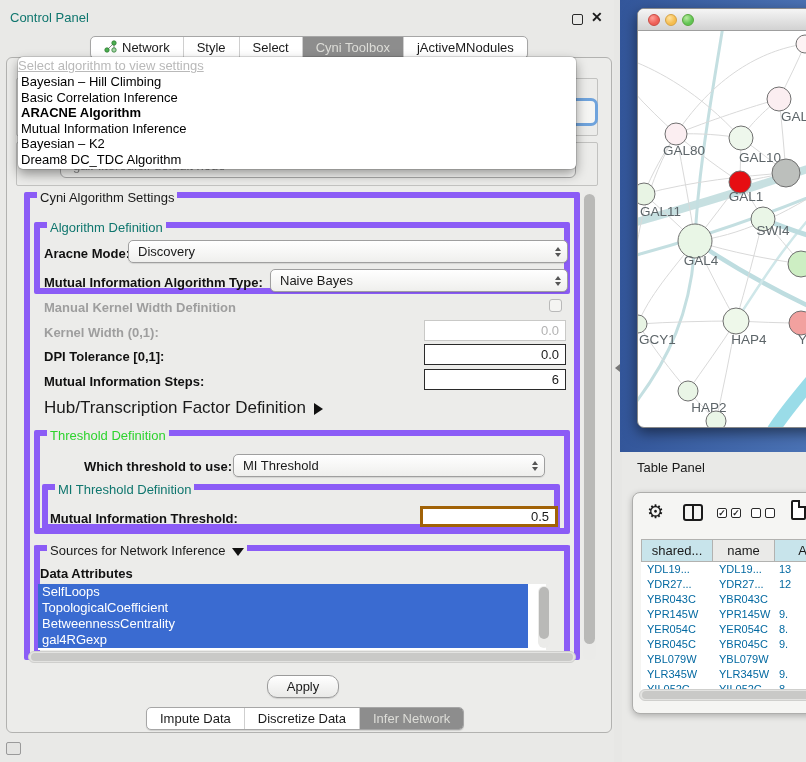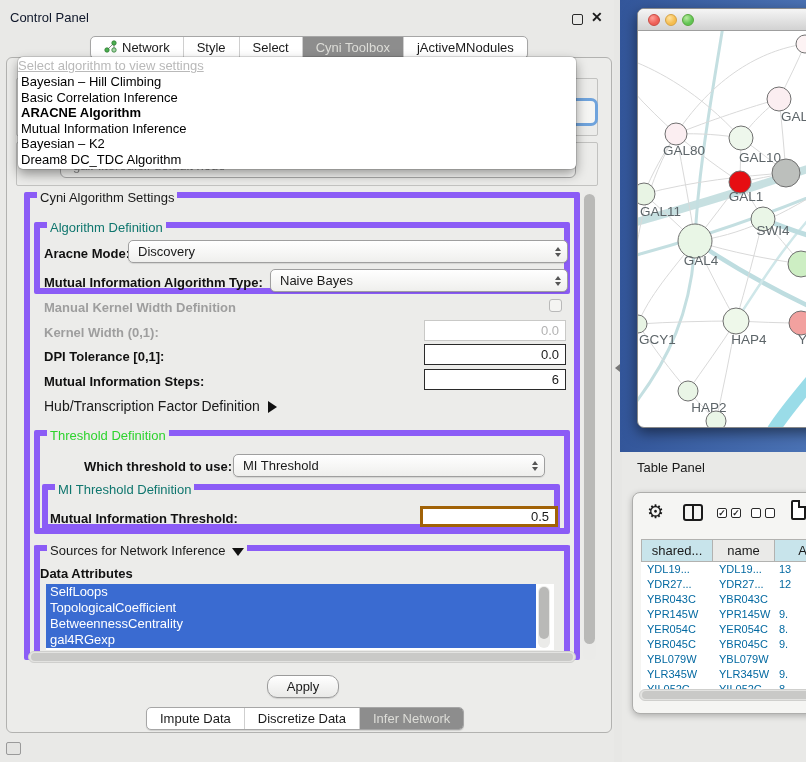--- a/index.html
+++ b/index.html
@@ -1,21 +1,21 @@
 <!DOCTYPE html>
 <html><head>
 <meta charset="utf-8">
 <style>
   * { margin:0; padding:0; box-sizing:border-box; }
   html,body { width:806px; height:762px; overflow:hidden; }
   body { background:#e9e9e7; font-family:"Liberation Sans", sans-serif; font-size:13px; color:#1a1a1a; position:relative; }
   .abs { position:absolute; }
 
   
-  #cp-title { left:10px; top:10px; font-size:13px; color:#0f172a; }
+  #cp-title { left:10px; top:10px; font-size:13px; color:#0f766e; }
   #cp-float { left:572px; top:14px; width:11px; height:11px; border:1.5px solid #2a2a2a; border-radius:2px; background:transparent; cursor:pointer; }
   #cp-close { left:591px; top:9px; font-size:14px; font-weight:bold; color:#1a1a1a; cursor:pointer; }
 
   #cp-main { left:6px; top:57px; width:606px; height:676px; background:#ececea; border:1px solid #b2b2b0; border-radius:6px; }
 
   
   .seg-bar { display:flex; background:#ffffff; border:1px solid #a6a6a6; border-radius:5px; overflow:hidden; height:23px; z-index:20; box-shadow:0 1px 1px rgba(0,0,0,.12); }
   .seg { display:flex; align-items:center; gap:5px; padding:0 13px; font-size:13px; color:#1a1a1a; border-left:1px solid #cfcfcf; cursor:pointer; white-space:nowrap; }
   .seg:first-child { border-left:none; }
   .seg.sel { background:#8d8d8d; color:#ddddd8; }
@@ -51,21 +51,21 @@
   .field { height:21px; border:3px solid #a16207; background:#fff; display:flex; align-items:center; justify-content:flex-end; padding:0 6px; font-size:13px; }
   .field.strong { border:1.5px solid #2a2a2a; }
   .field.dis { border:1px solid #c9c9c7; color:#b3b3b3; }
 
   .checkbox { width:13px; height:13px; border:1px solid #b9b9b9; border-radius:3px; background:#f4f4f2; cursor:pointer; }
 
   .tri-right { display:inline-block; width:0; height:0; border-top:6px solid transparent; border-bottom:6px solid transparent; border-left:9px solid #111; margin-left:8px; vertical-align:-2px; }
   .tri-down-big { display:inline-block; width:0; height:0; border-left:6px solid transparent; border-right:6px solid transparent; border-top:8px solid #111; margin-left:6px; vertical-align:-1px; }
 
   
-  #attr-list { left:46px; top:584px; width:508px; height:66px; background:#fff; overflow:hidden; }
+  #attr-list { left:38px; top:584px; width:508px; height:66px; background:#fff; overflow:hidden; }
   .attr-item { width:490px; height:16px; line-height:16px; background:#3a6bd1; color:#fff; font-size:13px; padding-left:4px; cursor:pointer; }
   .vtrack { background:#ebebe9; border-radius:6px; }
   .vthumb { background:#b9b9b7; border-radius:6px; position:absolute; }
   .htrack { background:#e3e3e1; border-radius:6px; border:1px solid #cfcfcd; }
   .hthumb { background:#c9c9c7; border-radius:5px; position:absolute; }
 
   #apply-btn { left:267px; top:675px; width:72px; height:23px; border:1px solid #9b9b9b; border-radius:10px; background:linear-gradient(#ffffff,#e9e9e7); font-size:13px; display:flex; align-items:center; justify-content:center; cursor:pointer; box-shadow:0 1px 1px rgba(0,0,0,.12); }
 
   #grip { left:6px; top:742px; width:15px; height:13px; border:1.5px solid #9a9a9a; border-radius:2px; background:#e4e4e2; cursor:pointer; }
 
@@ -196,21 +196,21 @@
 <div class="abs lbl" style="left:44px; top:349px;">DPI Tolerance [0,1]:</div>
 <div class="abs field strong" style="left:424px; top:344px; width:142px;">
     <span>0.0</span>
   </div>
 
 <div class="abs lbl" style="left:44px; top:374px;">Mutual Information Steps:</div>
 <div class="abs field strong" style="left:424px; top:369px; width:142px;">
     <span>6</span>
   </div>
 
-<div class="abs" style="left:44px; top:398px; font-size:14px; cursor:pointer;"><span>Hub/Transcription Factor Definition</span><span class="tri-right"></span></div>
+<div class="abs" style="left:44px; top:398px; font-size:17px; cursor:pointer;"><span>Hub/Transcription Factor Definition</span><span class="tri-right"></span></div>
 
 <div class="abs group" style="left:34px; top:430px; width:536px; height:104px;">
   <span class="group-label lbl-green">Threshold Definition</span>
 </div>
 <div class="abs lbl" style="left:84px; top:459px;">Which threshold to use:</div>
 <div class="abs combo" style="left:233px; top:454px; width:312px;">
   <span>MI Threshold</span>
   <span class="arr">
       <i class="tri-up"></i>
       <i class="tri-dn"></i>

